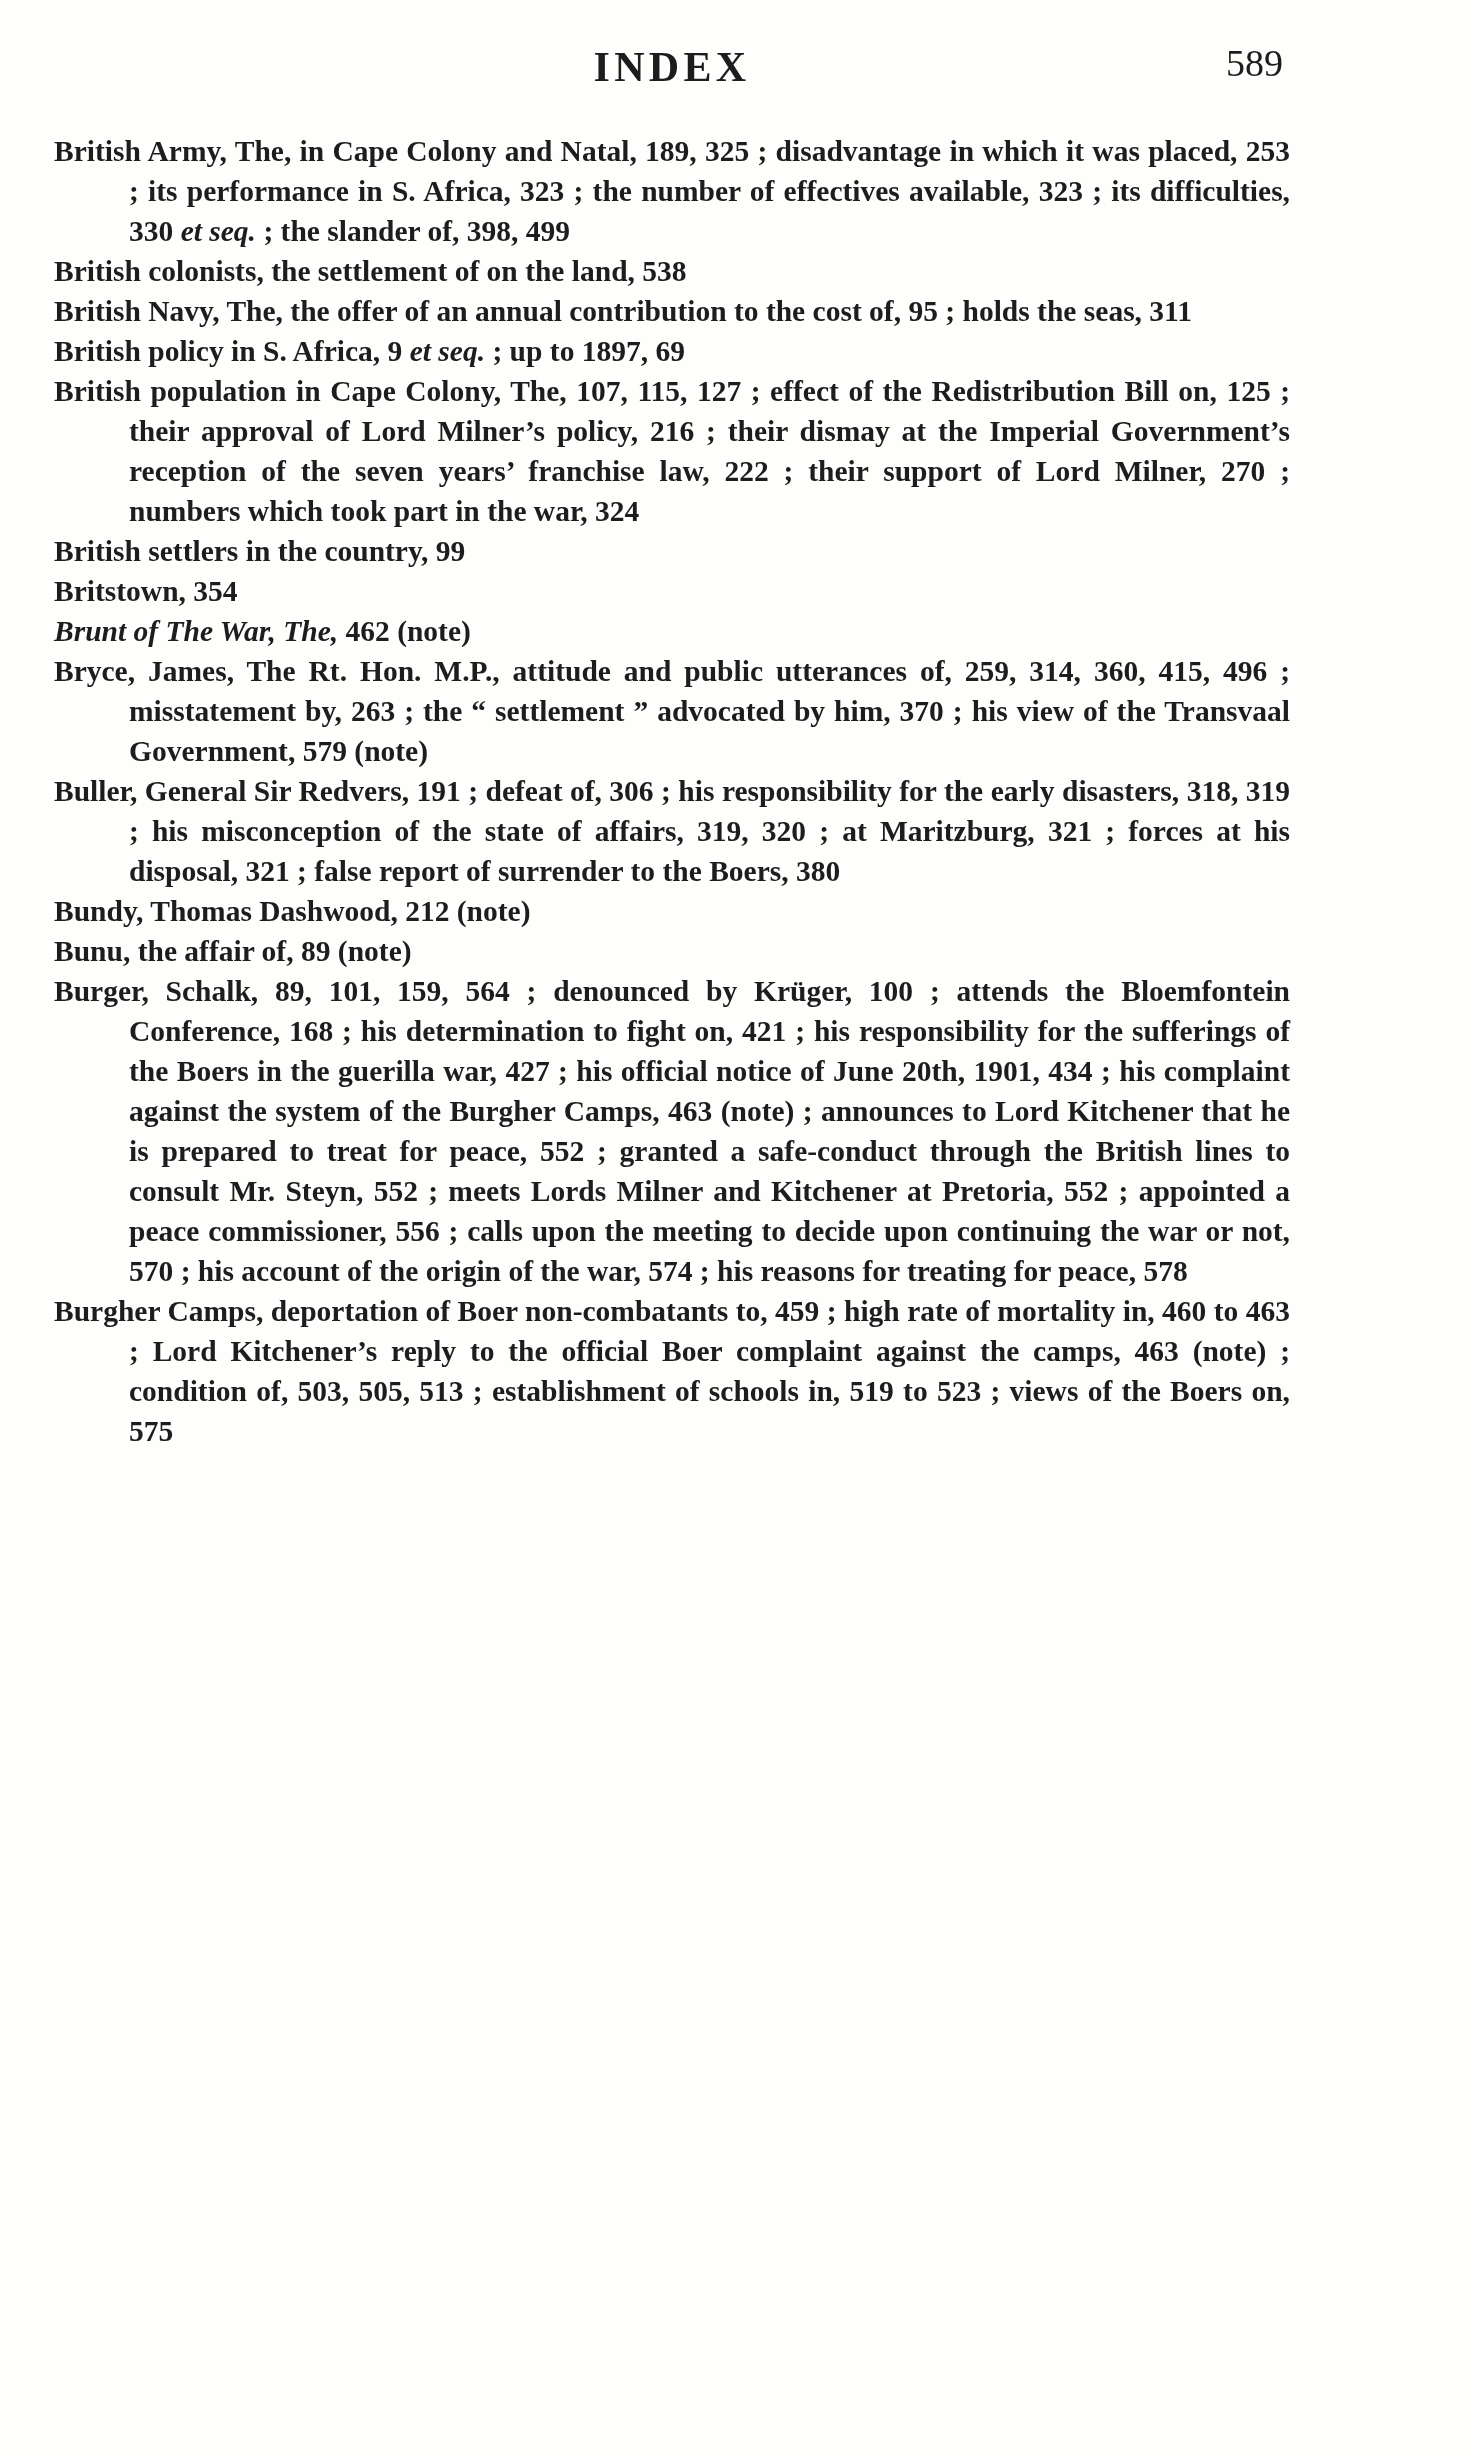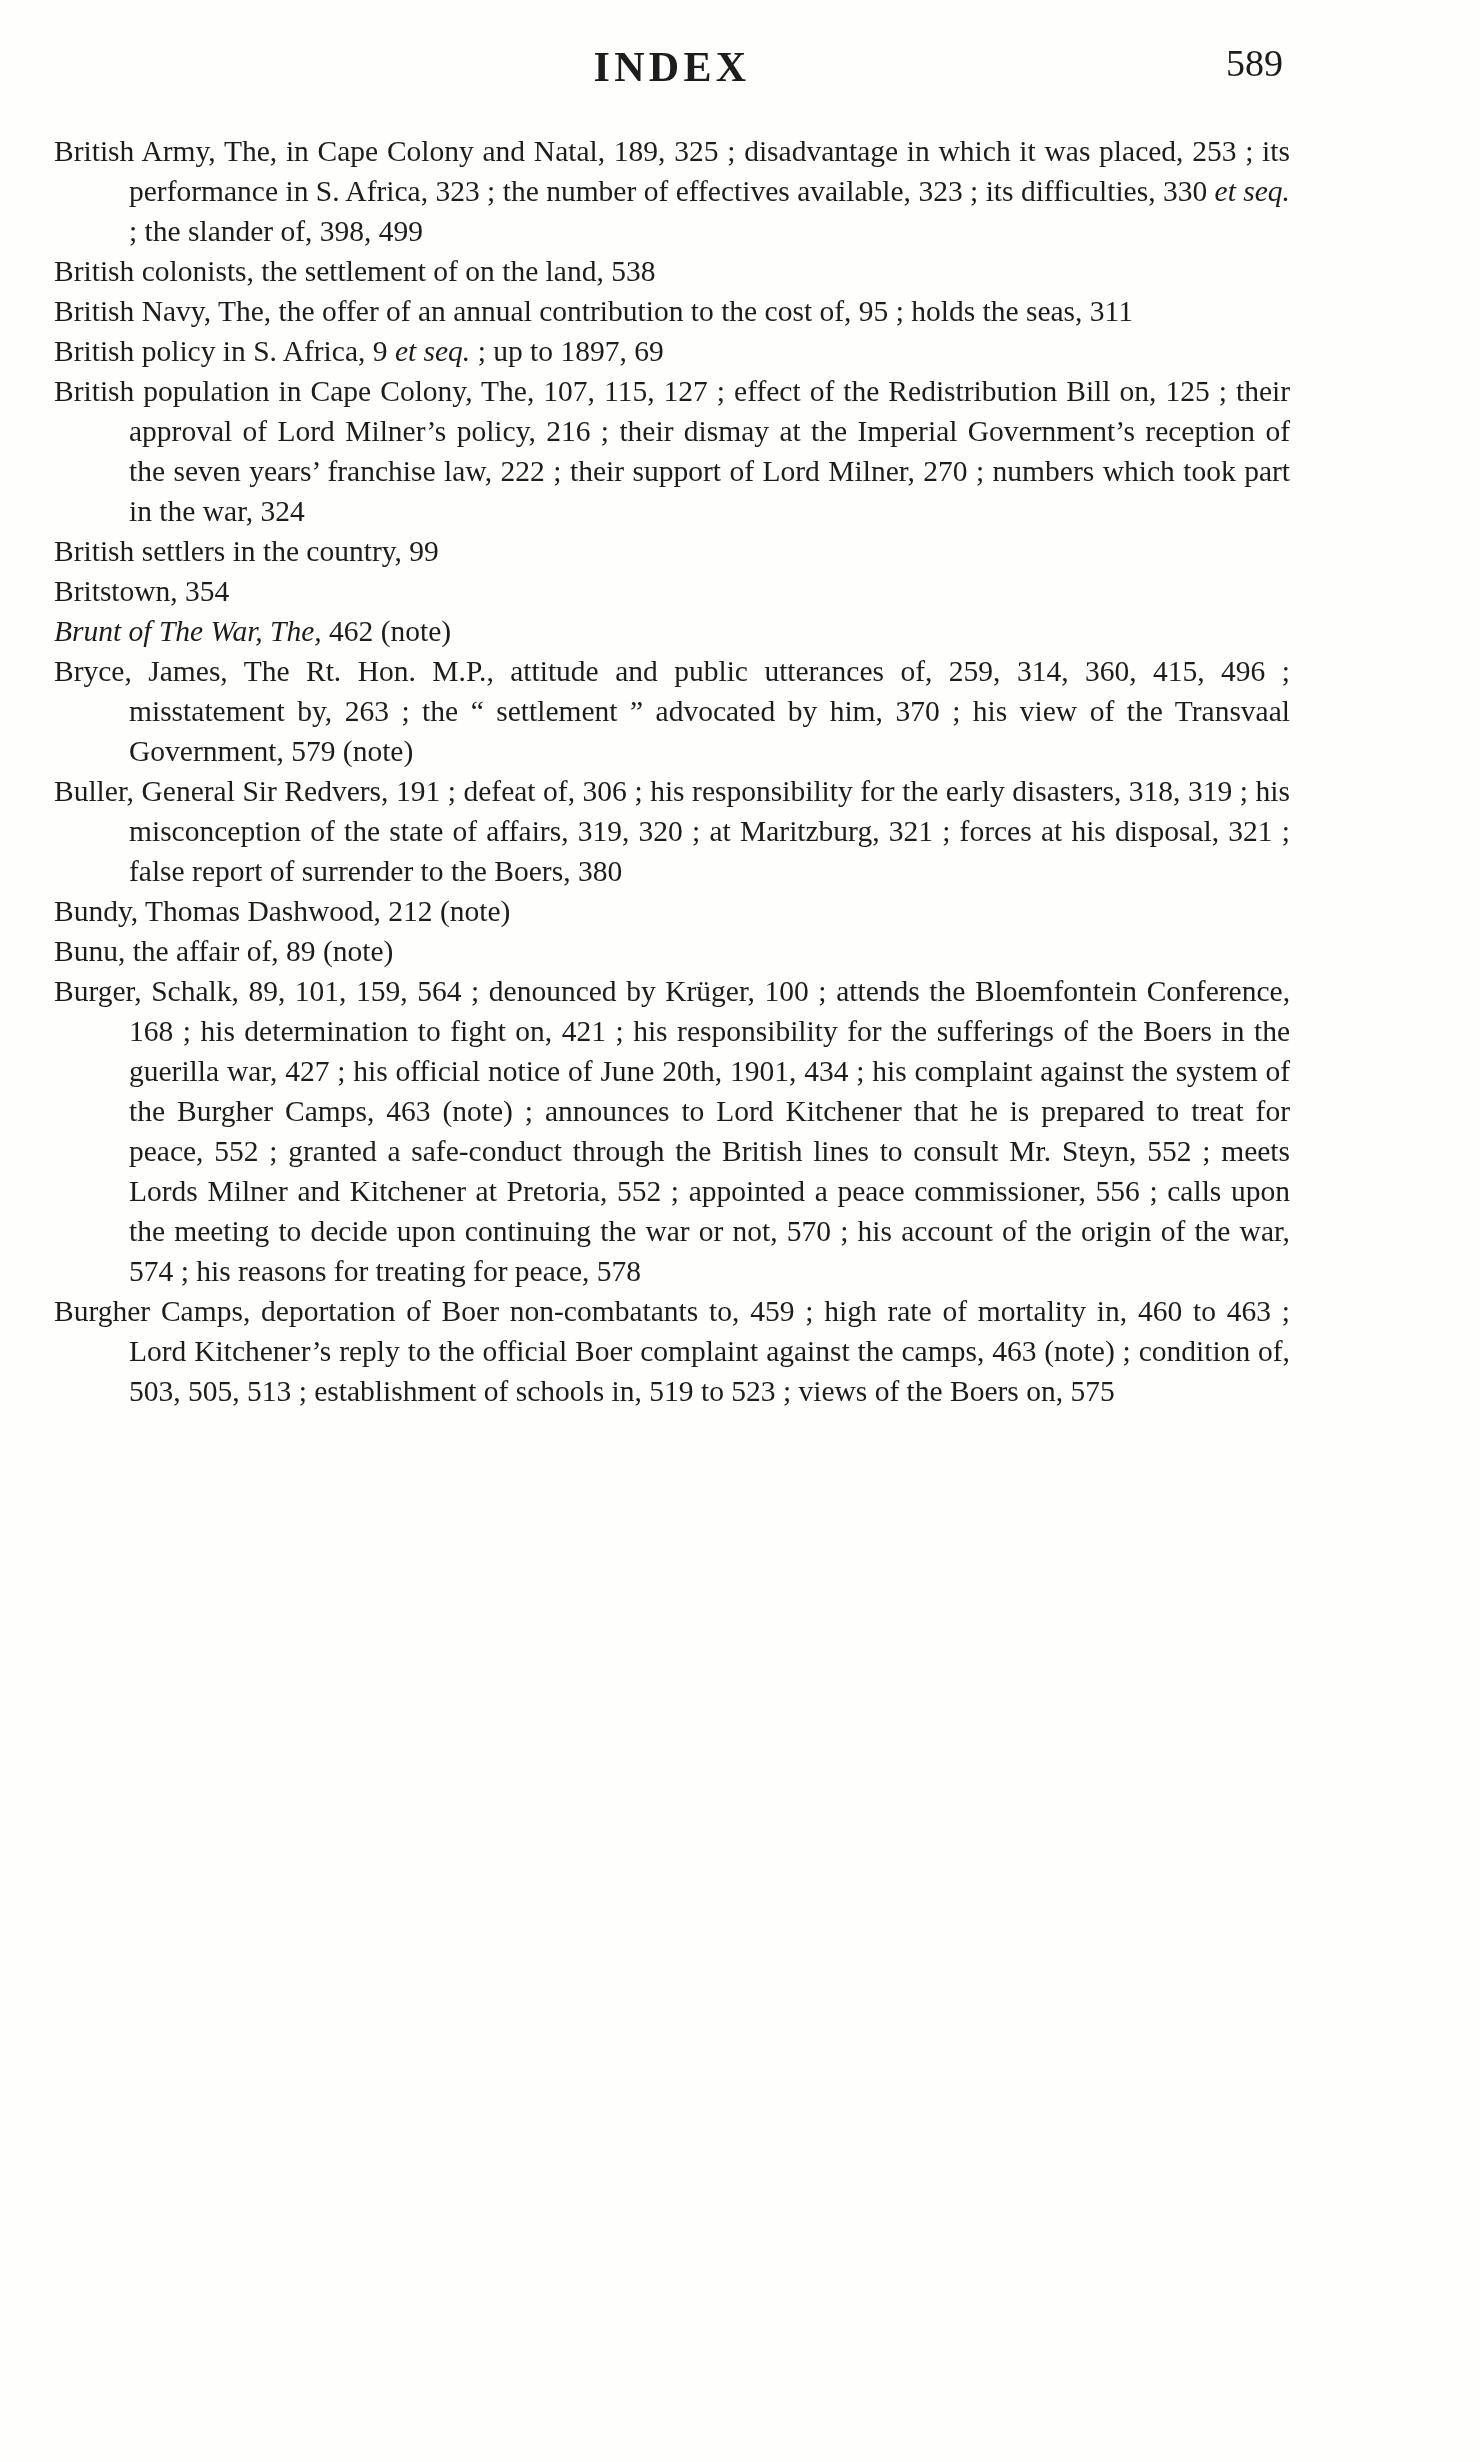--- a/index.html
+++ b/index.html
@@ -47,20 +47,21 @@
   .entries {
     font-size: 29.5px;
     line-height: 40px;
   }
   .entry {
     margin: 0;
     padding-left: 75px;
     text-indent: -75px;
     text-align: justify;
     text-justify: inter-word;
+    font-weight: bold;
   }
   .italic {
     font-style: italic;
   }
 </style>
 </head>
 <body>
 
 <div class="page">
   <header class="page-header">

